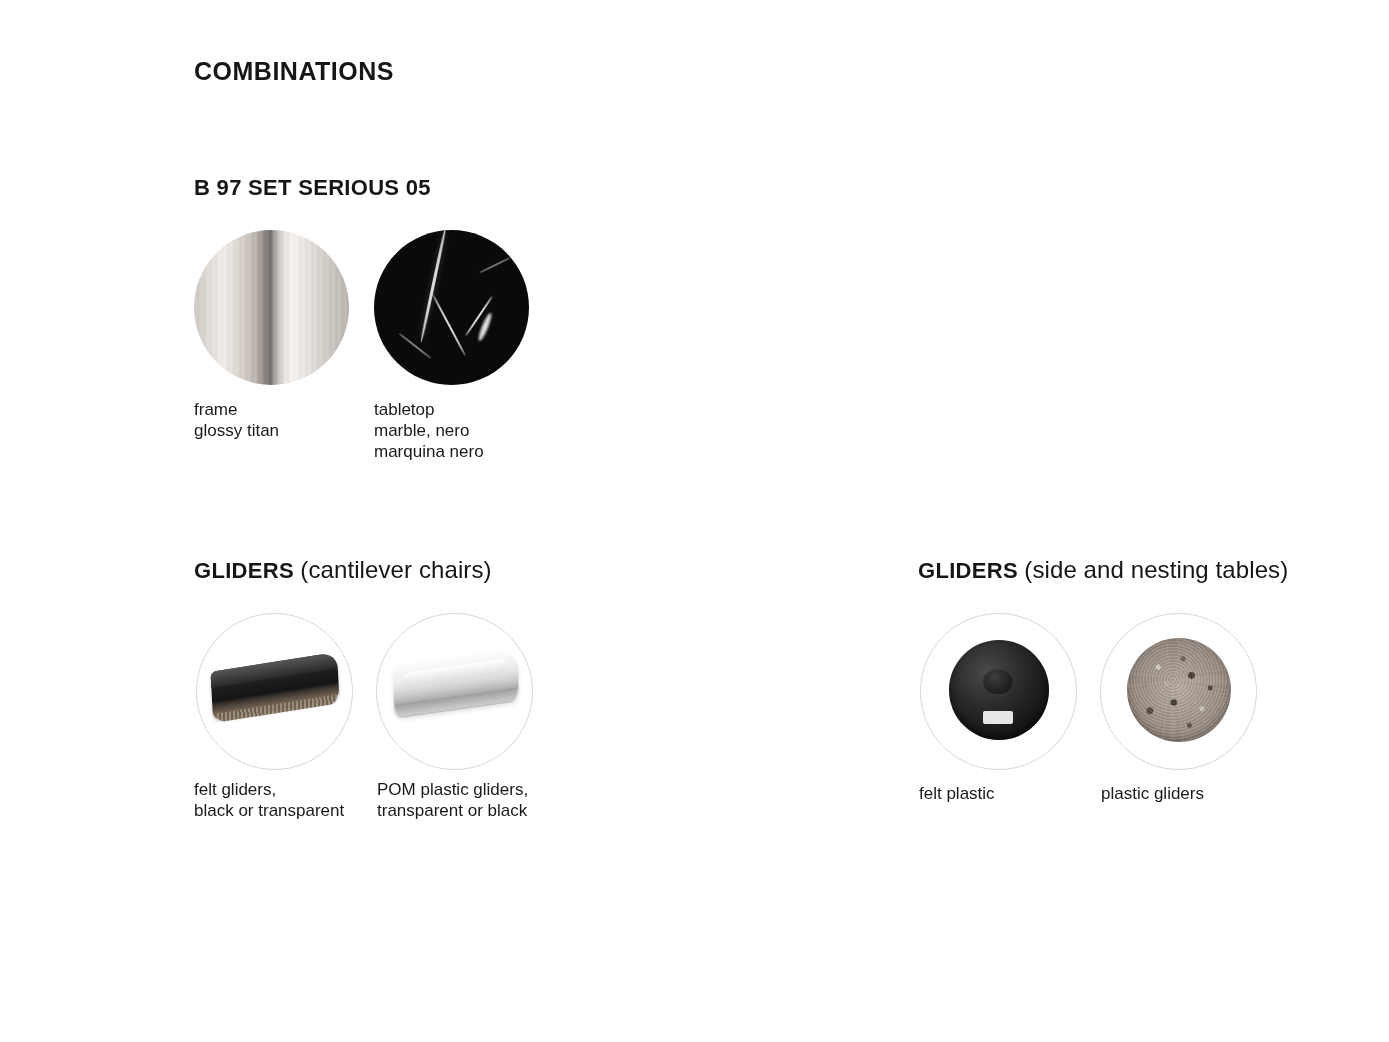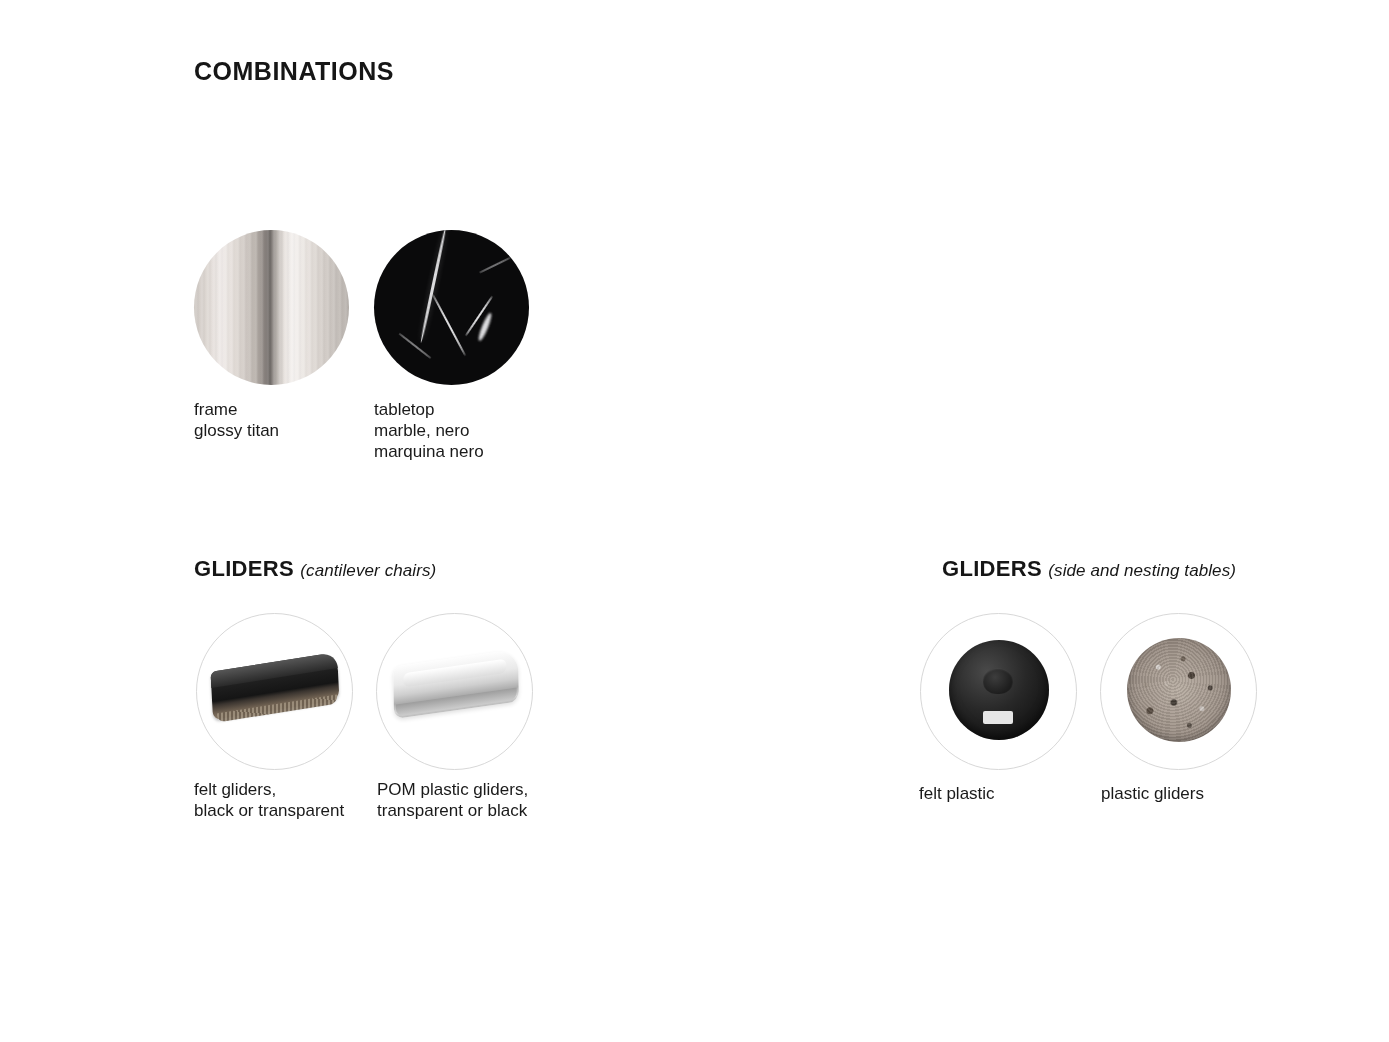--- a/index.html
+++ b/index.html
@@ -45,26 +45,25 @@
   .h-gliders {
     position: absolute;
     font-size: 22px;
     font-weight: bold;
     letter-spacing: 0.3px;
     color: #161616;
     white-space: nowrap;
   }
   .h-gliders .light {
     font-weight: normal;
-    font-size: 17px;
+    font-size: 24px;
     letter-spacing: 0.1px;
-    font-style: italic;
   }
   #gliders-chairs-heading { left: 194px; top: 556px; }
-  #gliders-tables-heading { left: 918px; top: 556px; margin-left: 24px; }
+  #gliders-tables-heading { left: 918px; top: 556px; }
 
   
   .swatch {
     position: absolute;
     border-radius: 50%;
     overflow: hidden;
   }
 
   
   #swatch-frame {
@@ -306,20 +305,21 @@
   #caption-felt-tables { left: 919px; top: 783px; }
   #caption-plastic-tables { left: 1101px; top: 783px; }
 </style>
 </head>
 <body>
 
 <div class="page">
 
   <div class="h-main">COMBINATIONS</div>
 
+  <div class="h-sub">B 97 SET SERIOUS 05</div>
 
   <div class="swatch" id="swatch-frame"></div>
 
   <div class="swatch" id="swatch-tabletop">
     <span class="vein v1"></span>
     <span class="vein v2"></span>
     <span class="vein v3"></span>
     <span class="vein v4"></span>
     <span class="vein v5"></span>
     <span class="vein v6"></span>

